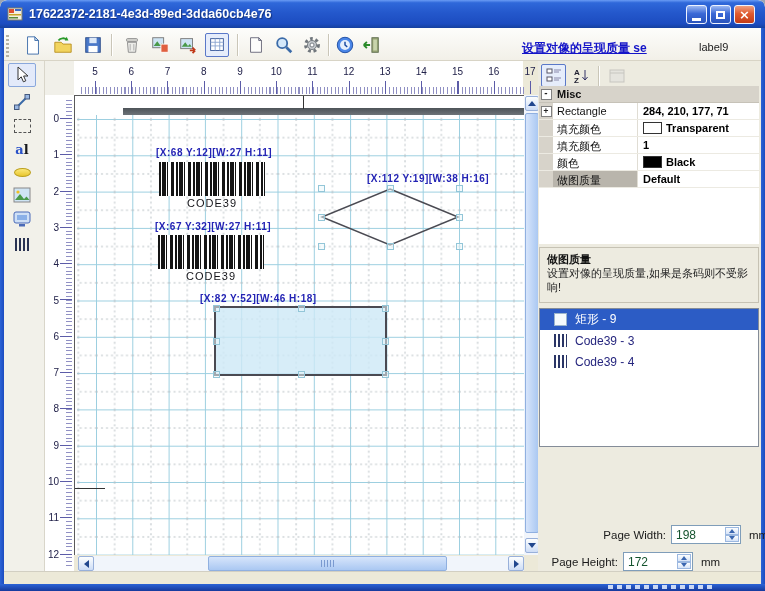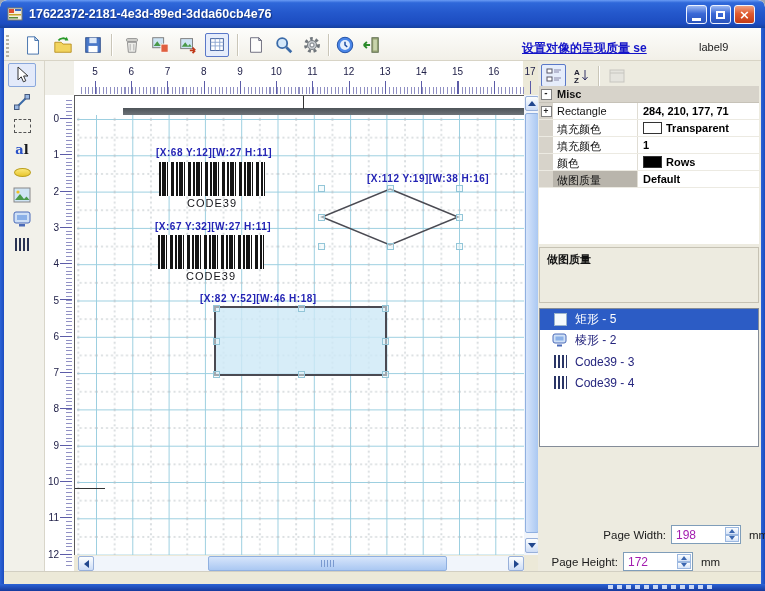--- a/index.html
+++ b/index.html
@@ -123,21 +123,21 @@
   .li{display:flex;align-items:center;height:21px;gap:7px;padding-left:12px;font-size:12px;color:#26267e;}
   .li.li-sel{background:#2c5cc5;color:#fff;}
   .li-ic{width:16px;display:flex;justify-content:center;flex:0 0 auto;}
   .li-rect{width:11px;height:11px;border:1px solid #9ab4cc;background:#f4fafd;display:inline-block;}
   .li-bars{width:13px;height:13px;display:inline-block;background:repeating-linear-gradient(90deg,#2a3566 0 2px,transparent 2px 4px);}
 
   
   .pf{position:absolute;left:0;width:222px;height:20px;}
   .pf-label{position:absolute;left:0;top:4px;width:80px;text-align:right;font-size:11.5px;color:#1a1a1a;white-space:nowrap;}
   .pf-input{position:absolute;left:85px;top:0;width:70px;height:19px;border:1px solid #7f9db9;background:#fff;
-    box-sizing:border-box;font-size:12px;padding:2px 16px 0 4px;color:#a21caf;}
+    box-sizing:border-box;font-size:12px;padding:2px 16px 0 4px;color:#14532d;}
   .pf-unit{position:absolute;left:163px;top:4px;font-size:11.5px;color:#1a1a1a;}
   .spin{position:absolute;right:1px;top:1px;width:14px;height:15px;display:flex;flex-direction:column;}
   .sbu{flex:1;background:linear-gradient(#fdfefe,#d5e3f8);border:1px solid #9cb8e0;box-sizing:border-box;
     display:flex;align-items:center;justify-content:center;}
   .tu{width:0;height:0;border:3px solid transparent;border-bottom:4px solid #3a66b0;margin-top:-3px;}
   .td{width:0;height:0;border:3px solid transparent;border-top:4px solid #3a66b0;margin-bottom:-3px;}
 
   .statusstrip{left:4px;top:571px;width:757px;height:13px;background:#ece9d8;border-top:1px solid #d2cfc2;box-sizing:border-box;}
   .bottomborder{left:0;top:584px;width:765px;height:7px;background:linear-gradient(180deg,#2b63d6,#16399c);}
   .dashes{left:608px;top:585px;width:106px;height:4px;opacity:.85;
@@ -472,53 +472,44 @@
             <span class="pg-l">填充颜色</span>
             <span class="pg-v">
               <span>1</span>
             </span>
           </div>
           <div class="pg-row">
             <span class="pg-m"></span>
             <span class="pg-l">颜色</span>
             <span class="pg-v">
               <span class="swatch" style="background:#000000"></span>
-              <span>Rows</span>
+              <span>Black</span>
             </span>
           </div>
           <div class="pg-row sel">
             <span class="pg-m"></span>
             <span class="pg-l">做图质量</span>
             <span class="pg-v">
               <span>Default</span>
             </span>
           </div>
         </div>
     </div>
 
     <div class="descbox">
       <span class="desc-title">做图质量</span>
+      <span class="desc-text">设置对像的呈现质量,如果是条码则不受影响!</span>
     </div>
 
     <div class="objlist">
         <div class="li li-sel">
           <span class="li-ic">
             <span class="li-rect"></span>
           </span>
-          <span>矩形 - 5</span>
-        </div>
-        <div class="li">
-          <span class="li-ic">
-            <svg width="16" height="15" viewBox="0 0 16 15">
-              <rect x="1" y="1" width="13" height="9" rx="2" fill="#cfe0f6" stroke="#4a6ab8"></rect>
-              <rect x="3.5" y="3.5" width="8" height="4" fill="#8ab0e8"></rect>
-              <rect x="5" y="11.5" width="5" height="2" fill="#4a6ab8"></rect>
-            </svg>
-          </span>
-          <span>棱形 - 2</span>
+          <span>矩形 - 9</span>
         </div>
         <div class="li">
           <span class="li-ic">
             <span class="li-bars"></span>
           </span>
           <span>Code39 - 3</span>
         </div>
         <div class="li">
           <span class="li-ic">
             <span class="li-bars"></span>

